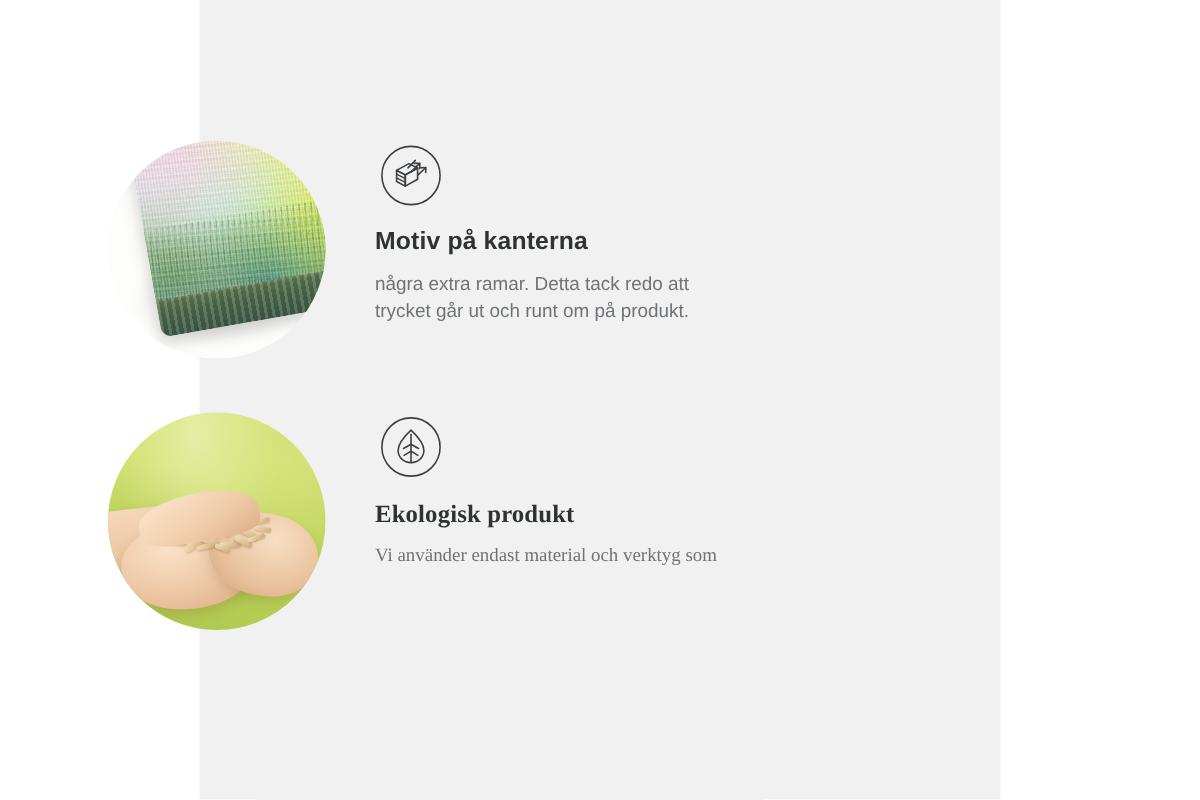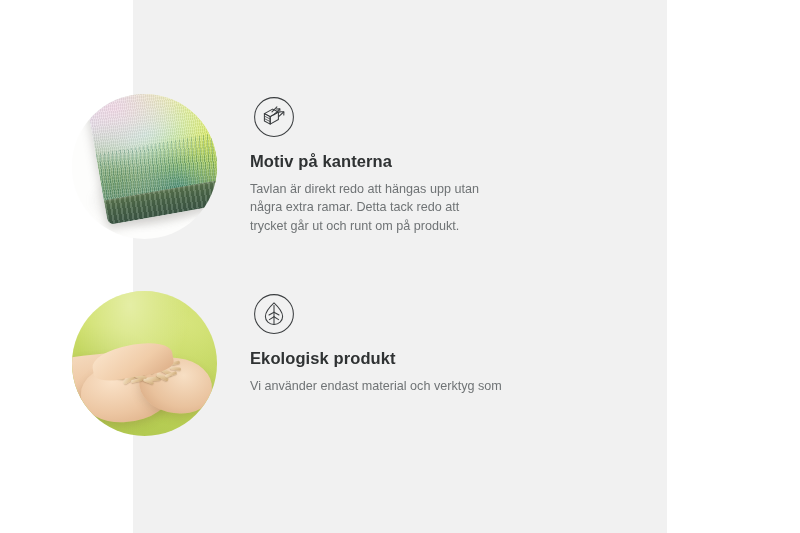--- a/index.html
+++ b/index.html
@@ -26,21 +26,21 @@
     background:#f1f1f1;
   }
 
   
   .feature {
     position:absolute;
     left:0; width:534px;
     height:190px;
   }
   .feature.row1 { top:72px;padding-left:30px; }
-  .feature.row2 { top:269px; }
+  .feature.row2 { top:253px;font-family:Liberation Serif, serif; }
 
   
   .photo {
     position:absolute;
     left:72px; top:22px;
     width:145px; height:145px;
     border-radius:50%;
     overflow:hidden;
   }
 
@@ -227,21 +227,20 @@
         <path d="M23.2 12.9 L26.9 12.8 L26.8 16.5"></path>
         <path d="M19.0 15.9 L23.9 10.9"></path>
         <path d="M25.9 20.4 L30.6 16.0"></path>
         <path d="M27.6 15.8 L30.9 15.7 L30.8 19.0"></path>
       </svg>
     </div>
 
     <div class="textcol">
       <div class="f-title">Motiv på kanterna</div>
       <div class="f-body">
-        <span>Tavlan är direkt redo att hängas upp utan</span>
         <span>några extra ramar. Detta tack redo att</span>
         <span>trycket går ut och runt om på produkt.</span>
       </div>
     </div>
   </div>
 
   <div class="feature row2">
 
     <div class="photo photo-eco">
       <div class="eco-blur"></div>

